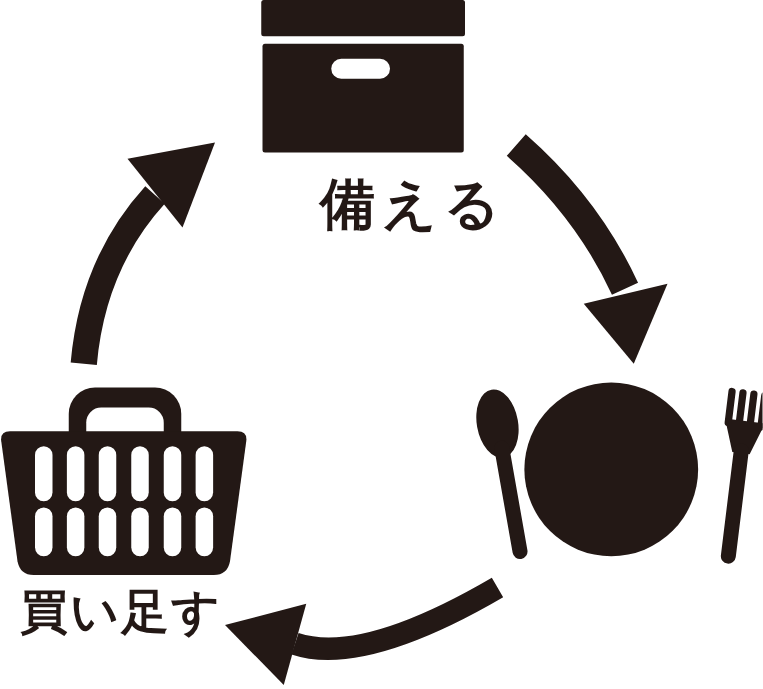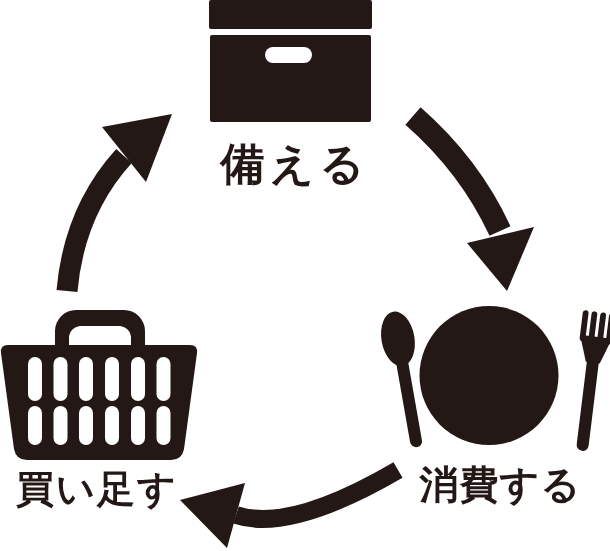--- a/index.html
+++ b/index.html
@@ -17,21 +17,21 @@
   .hole { fill: var(--bg); }
   .band { stroke: var(--ink); fill: none; }
   .label {
     position: absolute;
     color: var(--ink);
     font-weight: 700;
     text-align: center;
     white-space: nowrap;
     line-height: 1.1;
   }
-  .label-prepare { left: 185px; top: 140px; width: 220px; font-size: 44px; letter-spacing: 5px; }
+  .label-prepare { left: 185px; top: 140px; width: 220px; font-size: 44px; letter-spacing: 5px; text-align: right; }
   .label-consume { left: 398px; top: 464px; width: 205px; font-size: 39px; letter-spacing: 1px; }
   .label-restock { left: -3px;  top: 469px; width: 200px; font-size: 38px; letter-spacing: 2px; }
 </style>
 </head>
 <body>
 
 <div class="canvas">
 
   <svg width="610" height="551" viewBox="0 0 610 551">
 
@@ -87,16 +87,15 @@
       </g>
     </g>
 
     <g>
       <path class="band" d="M 67 291 Q 74 211 124 156" stroke-width="21"></path>
       <polygon class="ink" points="102,127 146,182 172,114"></polygon>
     </g>
   </svg>
 
   <div class="label label-prepare">備える</div>
-  <div class="label label-consume">消費する</div>
   <div class="label label-restock">買い足す</div>
 
 </div>
 
 </body></html>

